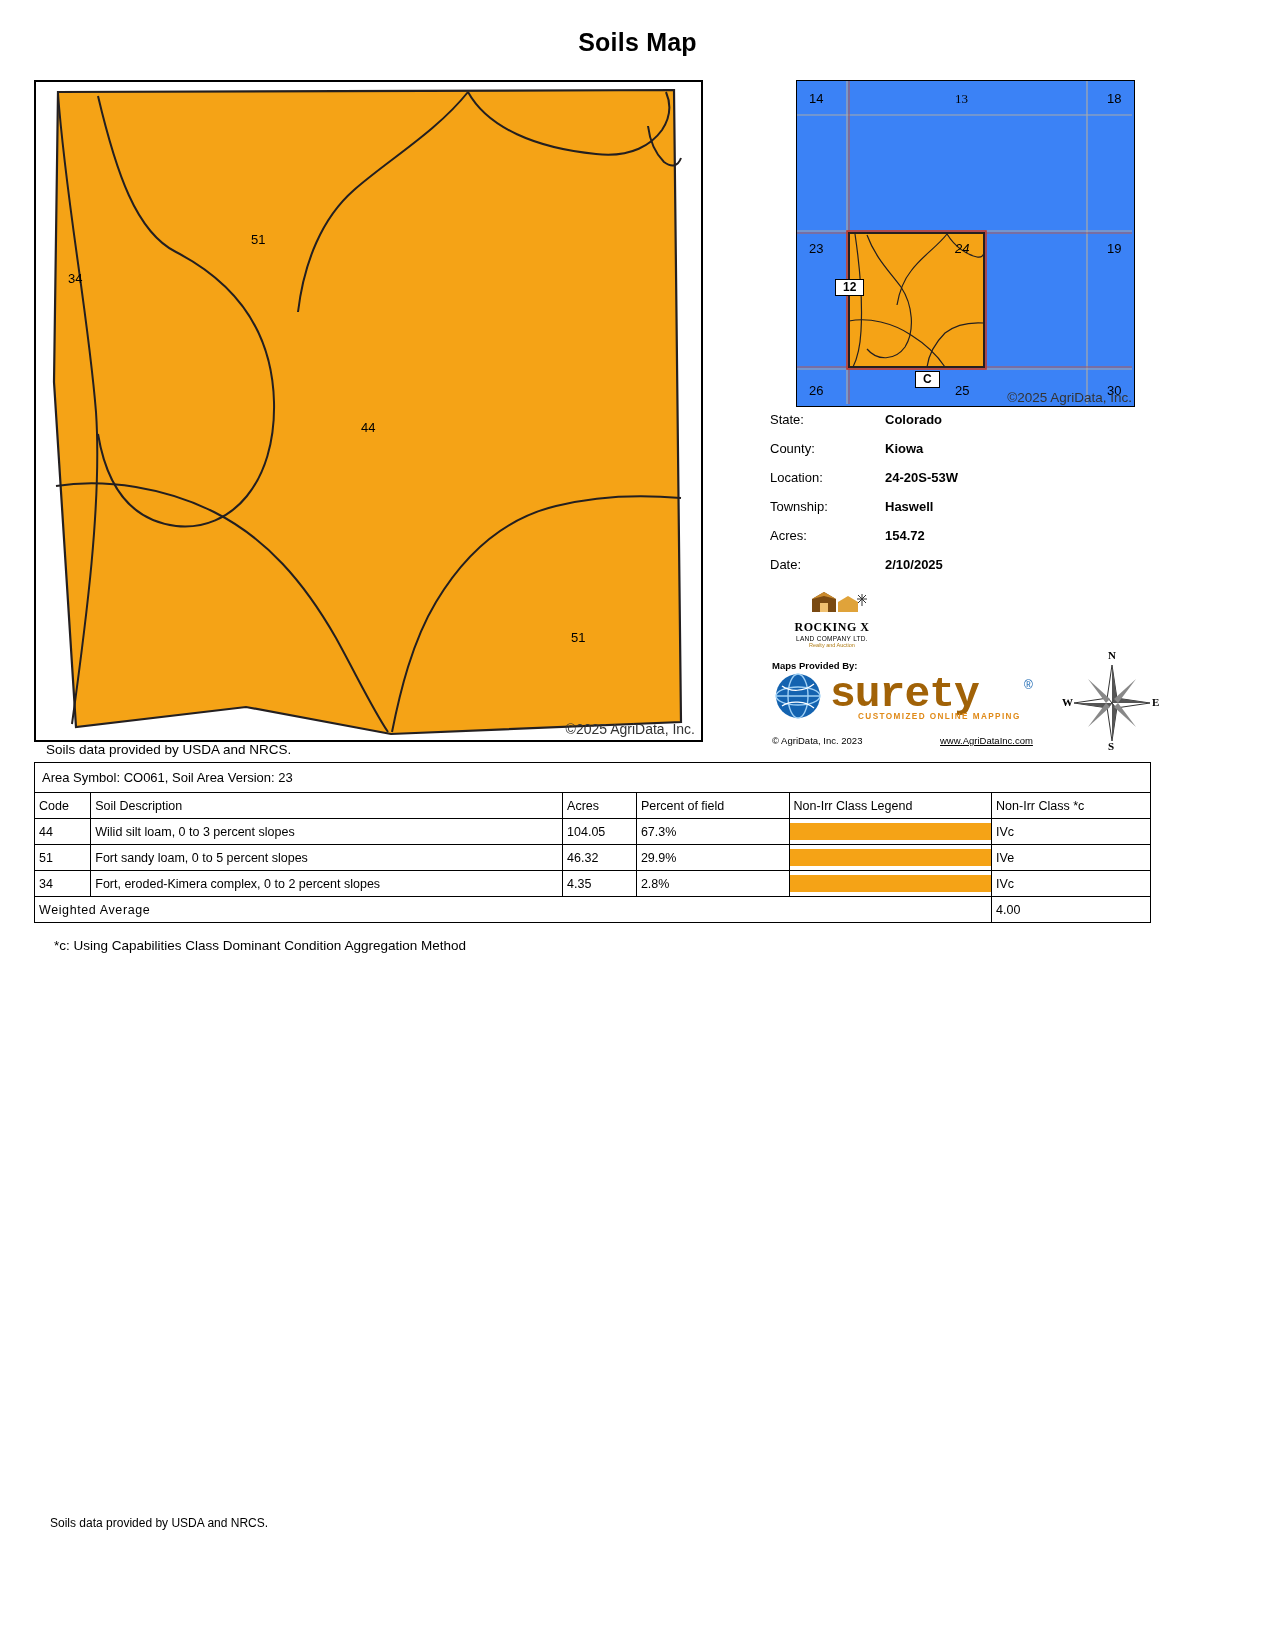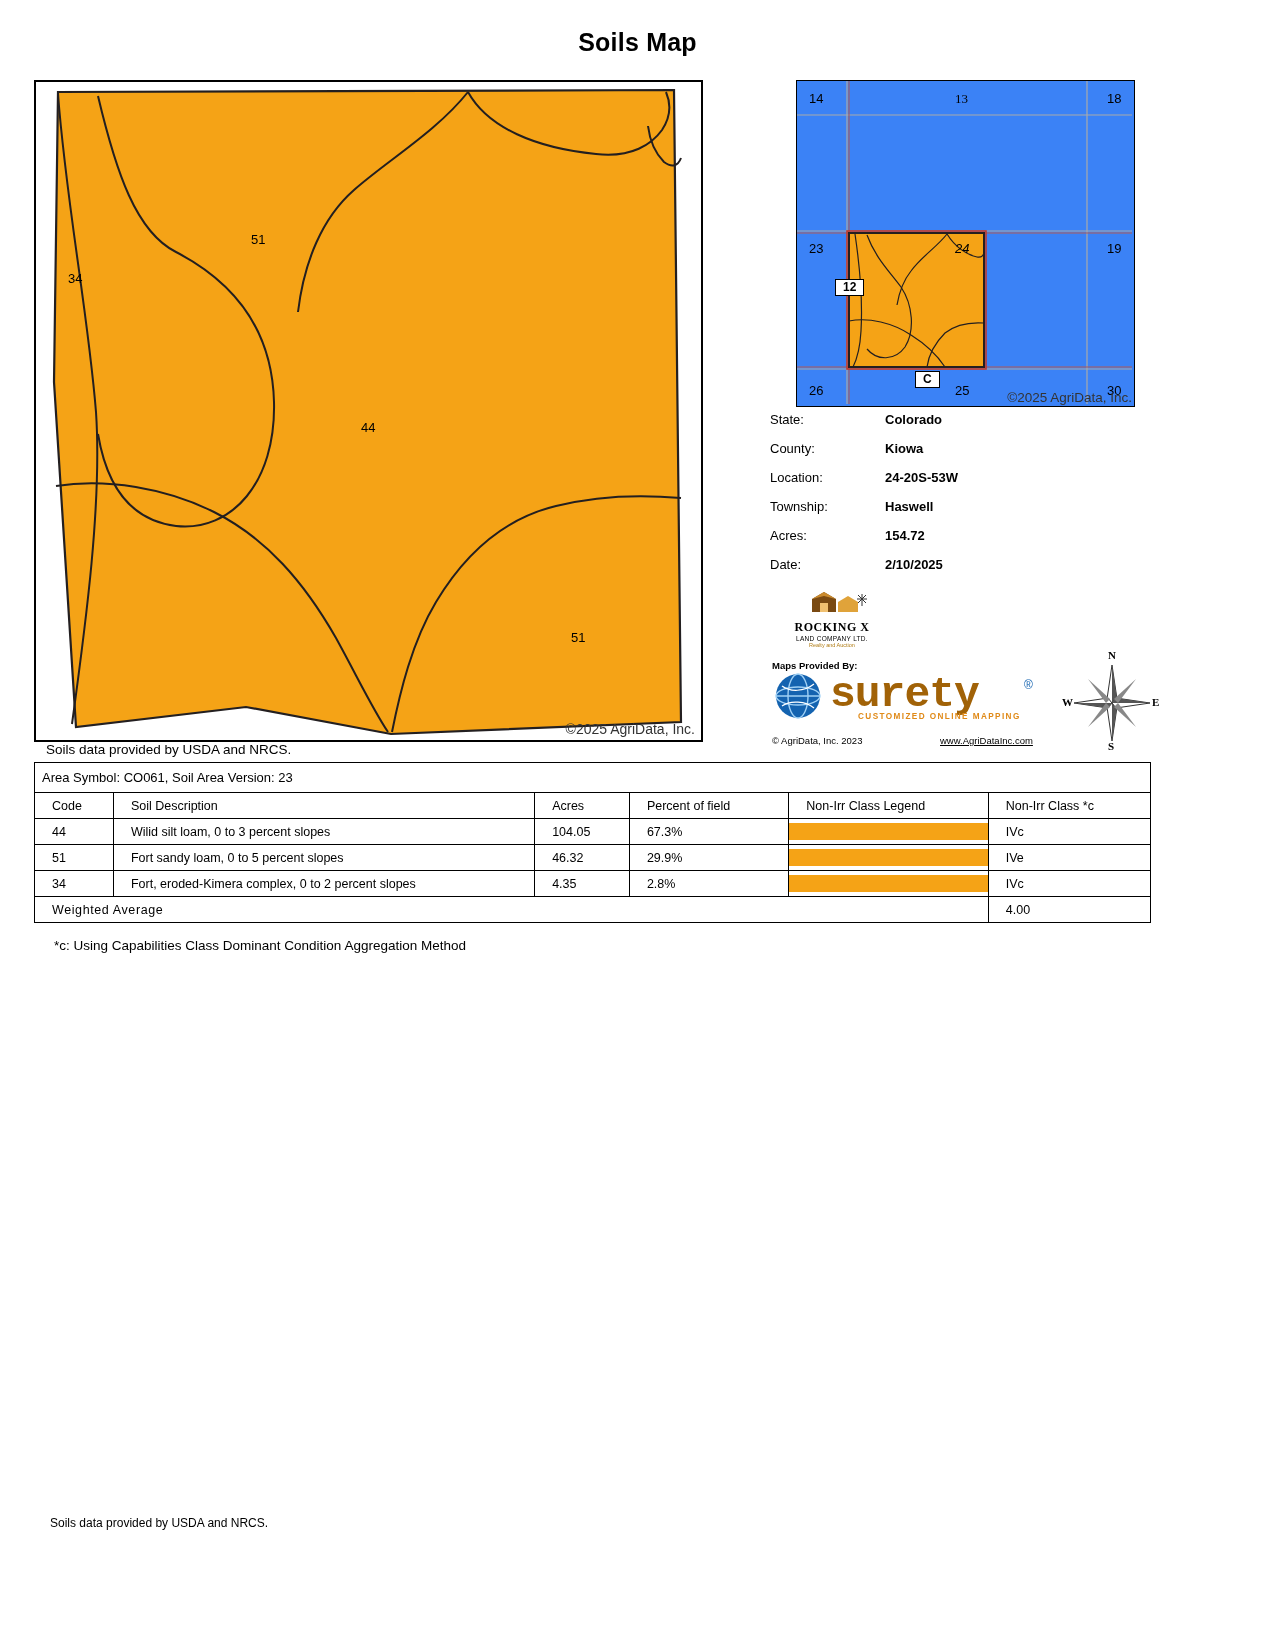--- a/index.html
+++ b/index.html
@@ -197,21 +197,21 @@
   #soil-table {
     position: absolute;
     left: 34px;
     top: 762px;
     width: 1117px;
     border-collapse: collapse;
     font-size: 12.5px;
   }
   #soil-table td, #soil-table th {
     border: 1px solid #000;
-    padding: 3px 17px;
+    padding: 3px 4px;
     font-weight: normal;
     text-align: left;
     vertical-align: middle;
     height: 19px;
   }
   #soil-table .hdr-area {
     font-size: 13px;
     padding: 5px 7px;
   }
   .num { text-align: right; }

